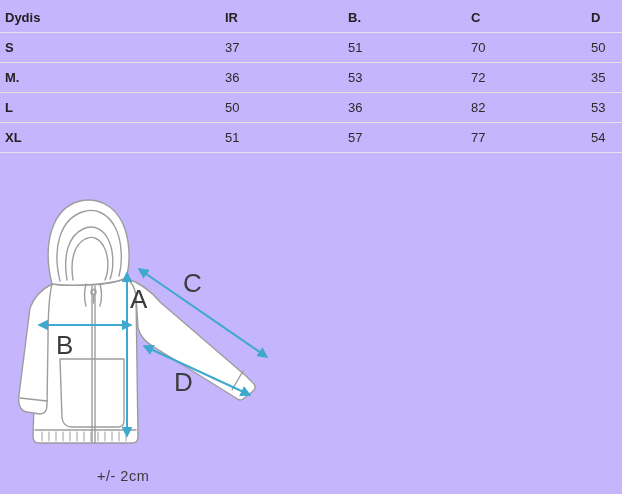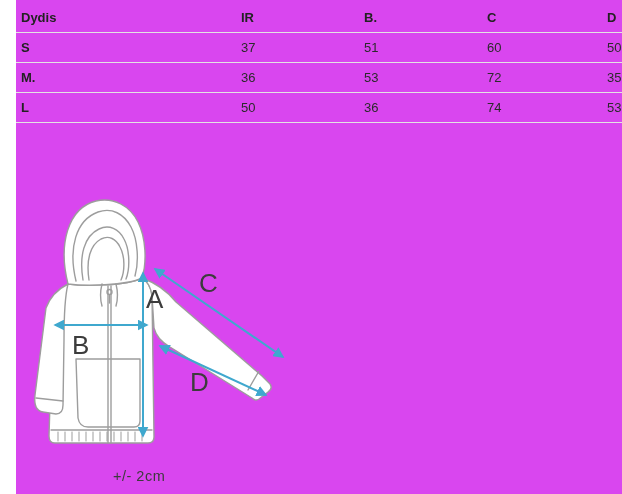--- a/index.html
+++ b/index.html
@@ -3,21 +3,21 @@
 <meta charset="utf-8">
 <style>
   * { margin: 0; padding: 0; box-sizing: border-box; }
   html, body { background: #ffffff; }
   body {
     width: 622px; height: 494px;
     position: relative; overflow: hidden;
     font-family: "Liberation Sans", sans-serif;
     color: #2b2b2b;
   }
-  .page { position: absolute; inset: 0; background: #d946ef; margin-left: 16px; }
+  .page { position: absolute; inset: 0; background: #c4b5fd; }
 
   
   table.size-table {
     width: 622px;
     border-collapse: collapse;
     table-layout: fixed;
     font-size: 13px;
     margin-top: 3px;
   }
   table.size-table th, table.size-table td {
@@ -62,36 +62,43 @@
         <th>B.</th>
         <th>C</th>
         <th>D</th>
       </tr>
     </thead>
     <tbody>
       <tr>
         <td class="row-label">S</td>
         <td>37</td>
         <td>51</td>
-        <td>60</td>
+        <td>70</td>
         <td>50</td>
       </tr>
       <tr>
         <td class="row-label">M.</td>
         <td>36</td>
         <td>53</td>
         <td>72</td>
         <td>35</td>
       </tr>
       <tr>
         <td class="row-label">L</td>
         <td>50</td>
         <td>36</td>
-        <td>74</td>
+        <td>82</td>
         <td>53</td>
+      </tr>
+      <tr>
+        <td class="row-label">XL</td>
+        <td>51</td>
+        <td>57</td>
+        <td>77</td>
+        <td>54</td>
       </tr>
     </tbody>
   </table>
 
   <div class="diagram-wrap">
 
     <svg class="hoodie" width="300" height="300" viewBox="0 0 300 300">
       <defs>
         <marker id="arrE" viewBox="0 0 10 10" refX="8.5" refY="5" markerWidth="5.5" markerHeight="5.5" orient="auto">
           <path d="M0,0 L10,5 L0,10 Z" fill="#3fa8ce"></path>

